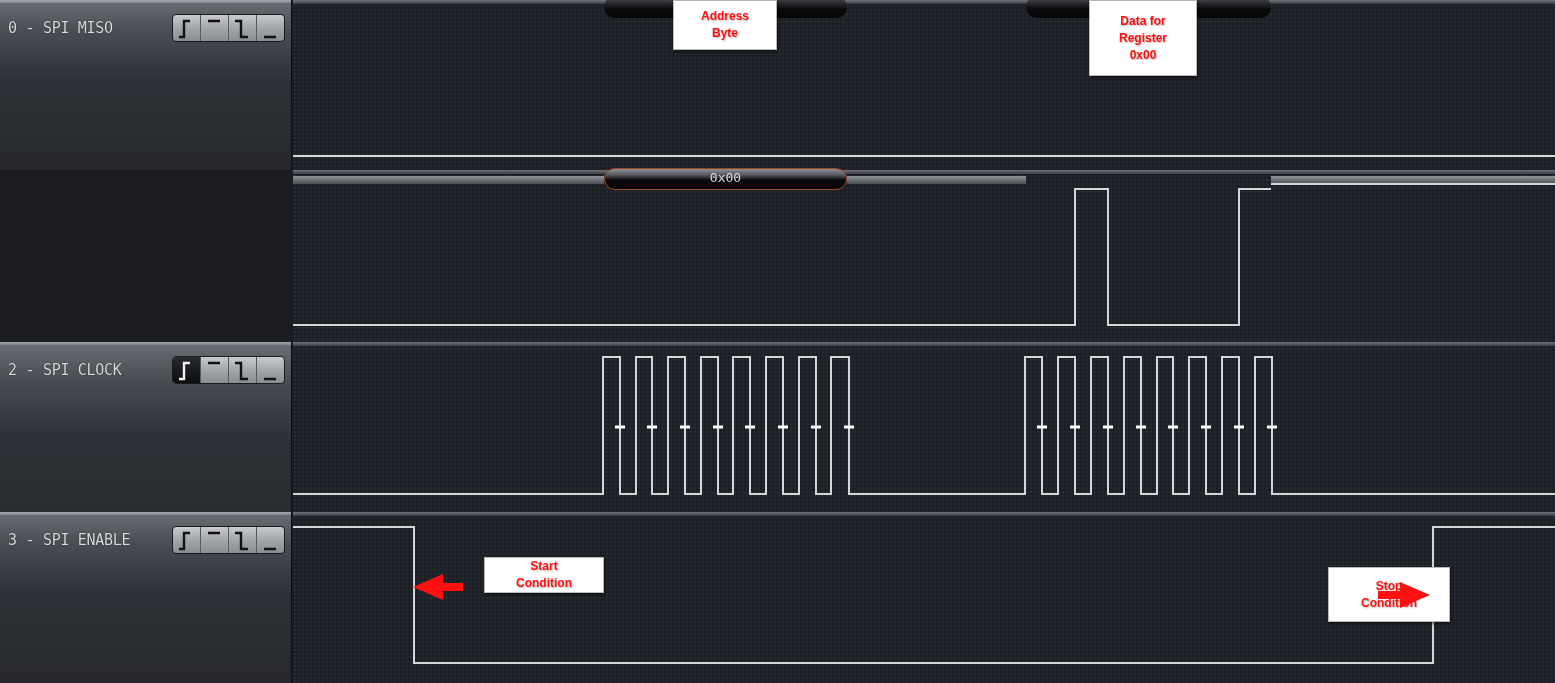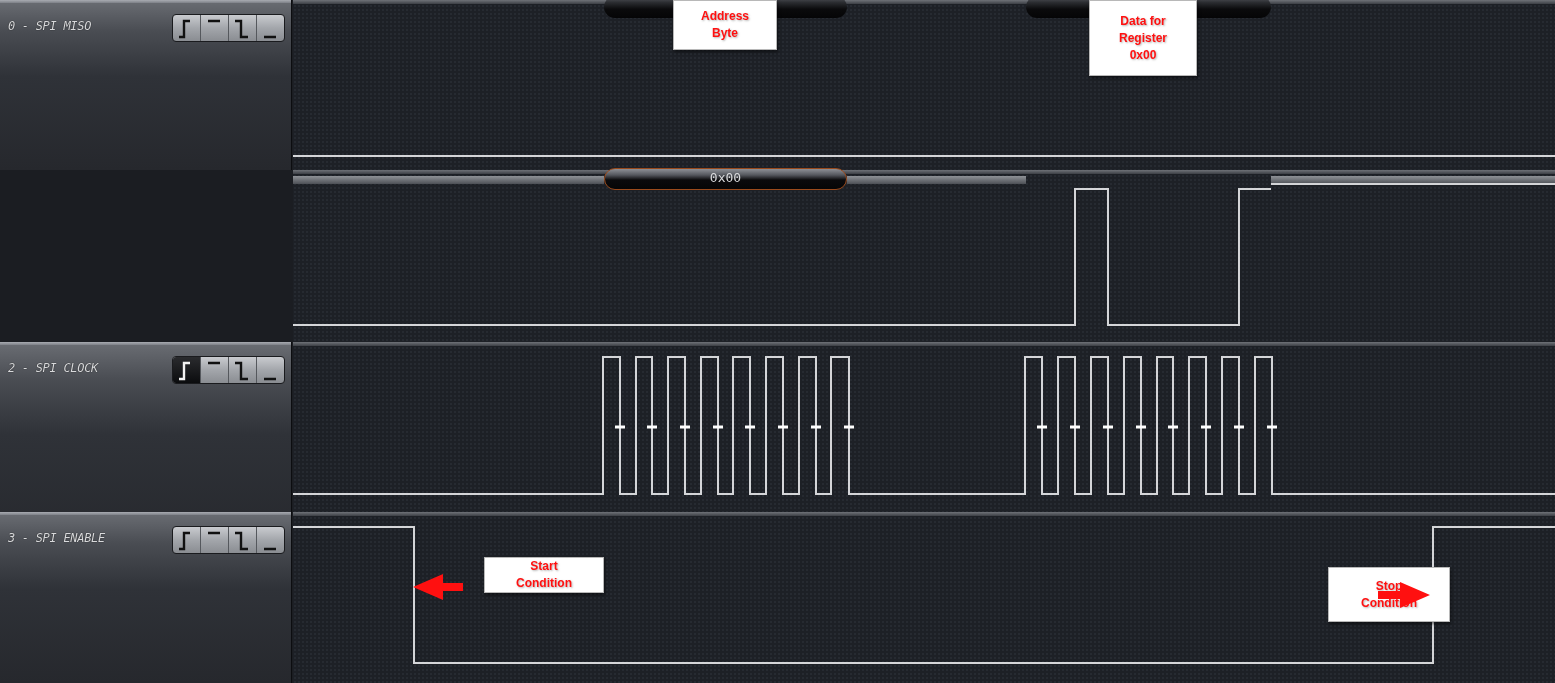--- a/index.html
+++ b/index.html
@@ -18,23 +18,22 @@
     border-right: 1px solid #0c0d10;
     box-sizing: border-box;
   }
   .sidebar::before {
     content: ""; position: absolute; left: 0; right: 0; top: 0; height: 3px;
     background: linear-gradient(to bottom, #a9acb2, #7d8087);
   }
   .ch-label {
     position: absolute; left: 8px; top: 19px;
     font-family: "DejaVu Sans Mono", monospace;
-    font-size: 12px; color: #d9dadc; letter-spacing: -0.3px;
+    font-size: 15px; color: #d9dadc; letter-spacing: -0.3px;
     text-shadow: 0 0 1px #000;
-    font-style: italic;
   }
   .trigger-group {
     position: absolute; left: 172px; top: 14px;
     width: 113px; height: 28px;
     border: 1px solid #1a1b1e; border-radius: 4px;
     background: linear-gradient(to bottom, #c9cbcf 0%, #a3a6ab 50%, #8a8d92 100%);
     display: flex; overflow: hidden; box-sizing: border-box;
   }
   .trig-btn {
     flex: 1; height: 100%;

